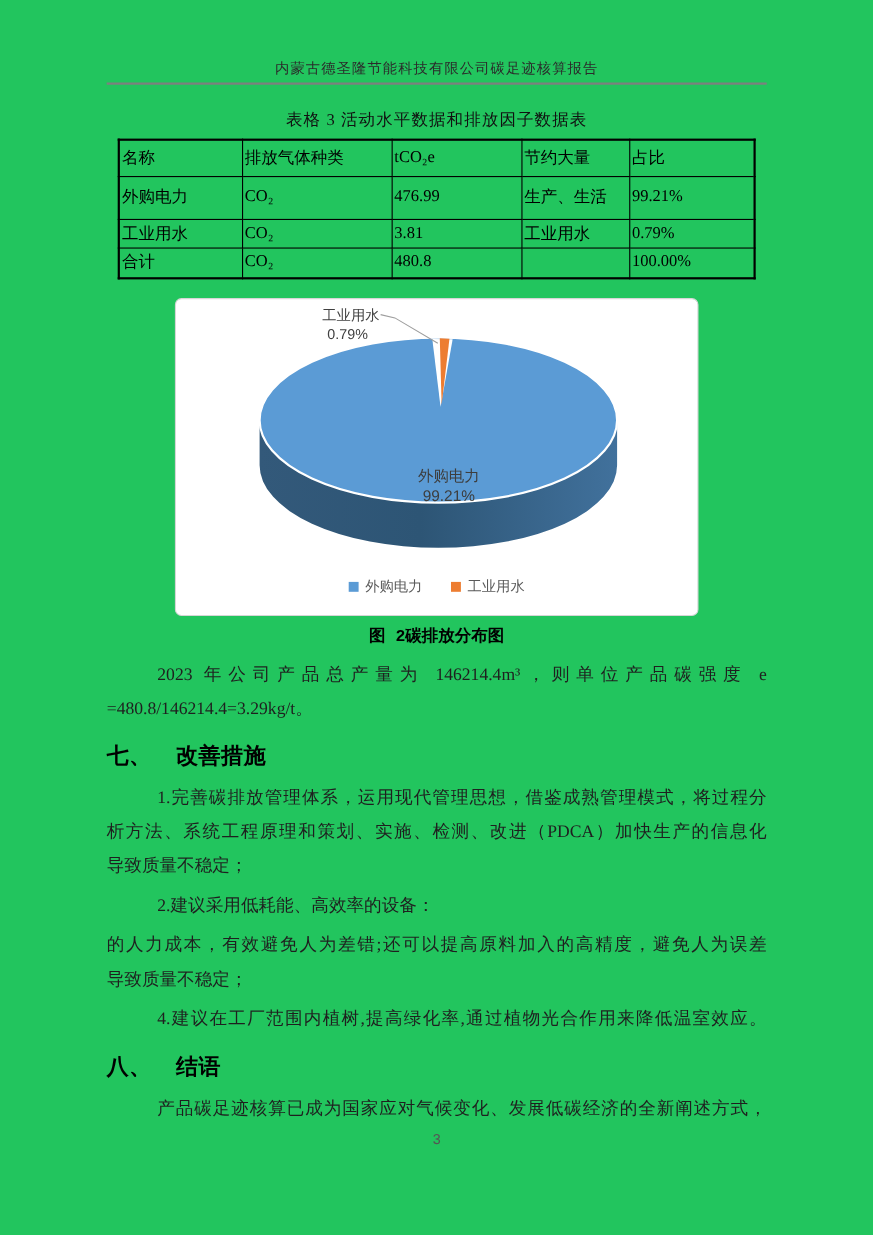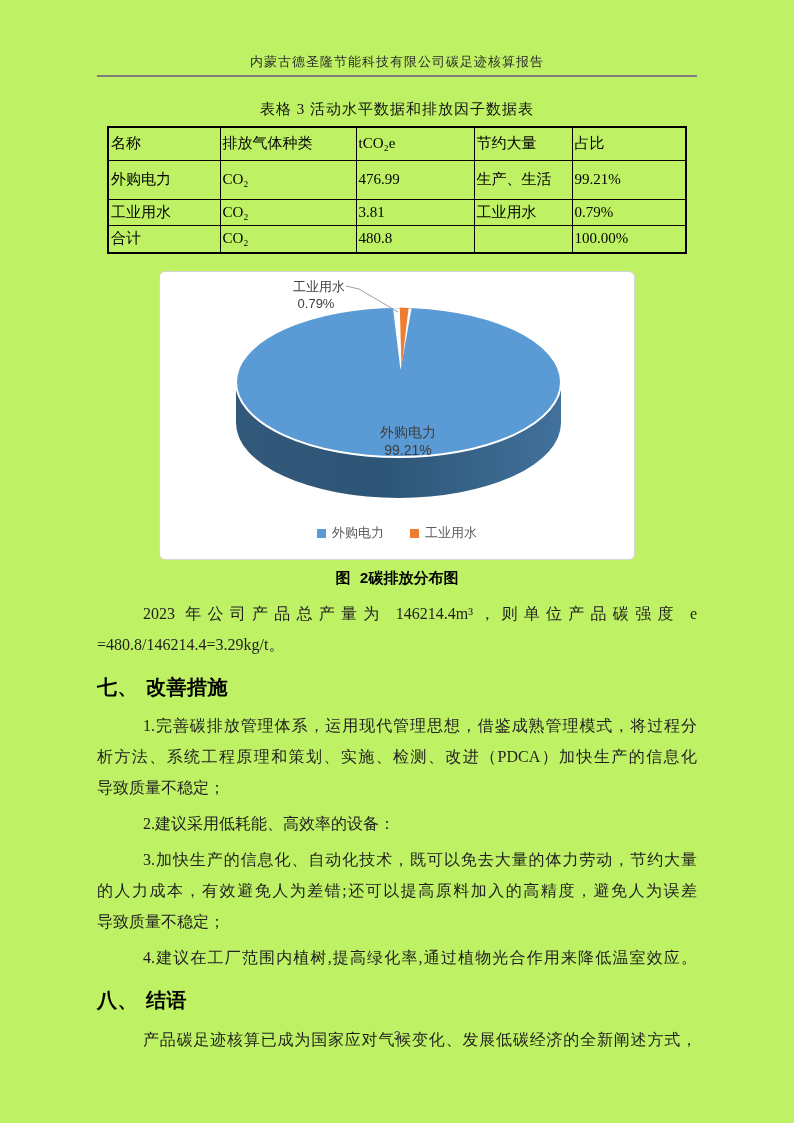--- a/index.html
+++ b/index.html
@@ -2,21 +2,21 @@
 <html><head>
 <meta charset="utf-8">
 <style>
   * { margin: 0; padding: 0; box-sizing: border-box; }
   html, body { background: #ffffff; }
   body { font-family: "Liberation Serif", "DejaVu Serif", serif; color: #1a1a1a; }
   .page {
     position: relative;
     width: 794px; height: 1123px;
     margin: 0 auto;
-    background: #bef264;
+    background: #22c55e;
     padding: 0 97px;
     overflow: hidden;
   }
   
   .doc-header { padding-top: 53px; text-align: center; font-size: 13px; color: #2b2b2b; letter-spacing: 1px; }
   .header-rule { border-bottom: 2px solid #7f7f7f; margin-top: 4px; }
 
   
   .table-caption { margin-top: 23px; text-align: center; font-size: 15px; color: #111; letter-spacing: 1px; }
   table.data-table {
@@ -64,21 +64,21 @@
   .fig-caption { margin-top: 9px; text-align: center; font-size: 15px; font-weight: bold; color: #000; font-family: Liberation Mono, monospace; }
 
   
   .body-text { margin-top: 10px; font-size: 16px; color: #1f1f1f; }
   .tline { line-height: 31px; white-space: nowrap; }
   .jline { white-space: normal; text-align: justify; text-align-last: justify; line-height: 31px; }
   .indent { padding-left: 46px; }
   .para { margin-bottom: 5px; }
 
   .sec-heading { font-size: 20px; font-weight: bold; color: #000; margin-top: 14px; margin-bottom: 9px; letter-spacing: 0.5px; }
-  .sec-heading .sec-title { margin-left: 8px; font-family: Liberation Mono, monospace; }
+  .sec-heading .sec-title { margin-left: 22px; font-family: Liberation Mono, monospace; }
 
   
   .page-number {
     position: absolute; left: 0; right: 0; bottom: 80px;
     text-align: center; font-size: 13px; color: #555;
     font-family: "Liberation Sans", "DejaVu Sans", sans-serif;
   }
 </style>
 </head>
 <body>
@@ -174,21 +174,20 @@
   <div class="body-text" style="margin-top:6px">
     <div class="para">
       <div class="jline indent">1.完善碳排放管理体系，运用现代管理思想，借鉴成熟管理模式，将过程分</div>
       <div class="jline">析方法、系统工程原理和策划、实施、检测、改进（PDCA）加快生产的信息化</div>
       <div class="tline">导致质量不稳定；</div>
     </div>
     <div class="para">
       <div class="tline indent">2.建议采用低耗能、高效率的设备：</div>
     </div>
     <div class="para">
-      <div class="jline indent">3.加快生产的信息化、自动化技术，既可以免去大量的体力劳动，节约大量</div>
       <div class="jline">的人力成本，有效避免人为差错;还可以提高原料加入的高精度，避免人为误差</div>
       <div class="tline">导致质量不稳定；</div>
     </div>
     <div class="para">
       <div class="jline indent">4.建议在工厂范围内植树,提高绿化率,通过植物光合作用来降低温室效应。</div>
     </div>
   </div>
 
   <div class="sec-heading">
     <span>八、</span><span class="sec-title">结语</span>

